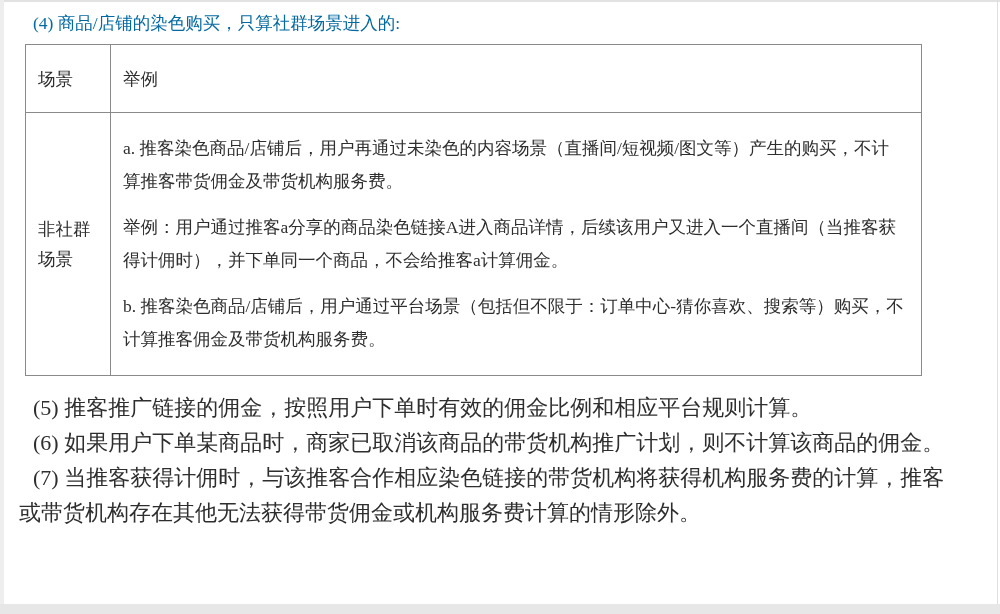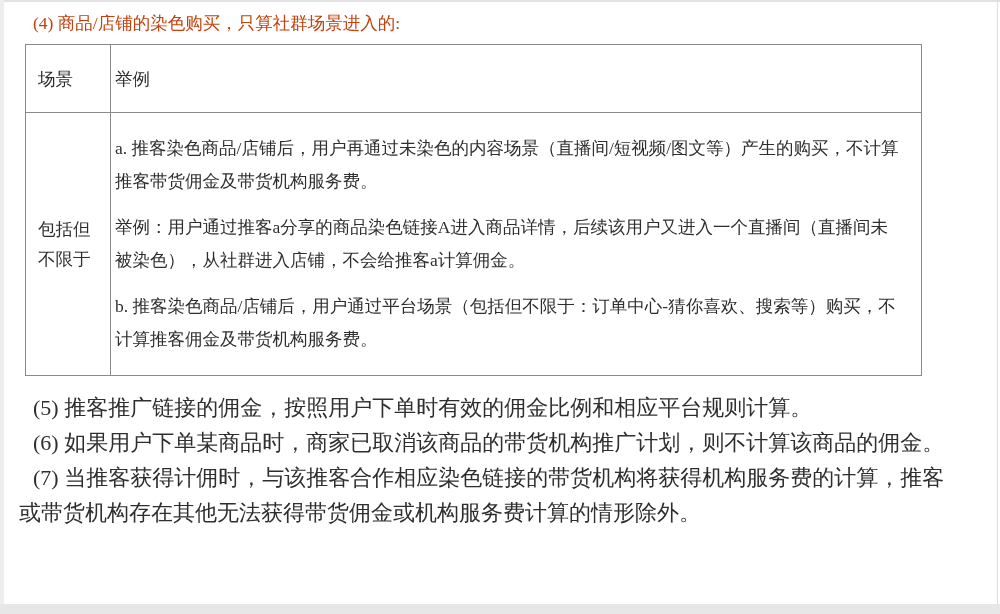--- a/index.html
+++ b/index.html
@@ -29,36 +29,36 @@
     background: #e7e7e7;
   }
   .doc {
     position: absolute; top: 0; left: 0; width: 1000px; height: 604px;
   }
   .heading {
     margin: 11px 40px 0 19px;
     text-indent: 14px;
     font-size: 17.5px;
     line-height: 24px;
-    color: #c2410c;
+    color: #0369a1;
   }
   table.rules {
     border-collapse: collapse;
     table-layout: fixed;
     width: 896px;
     margin: 9px 0 0 25px;
   }
   table.rules td {
     border: 1.5px solid #8a8a8a;
     vertical-align: middle;
     font-size: 17.5px;
     color: #2e2e2e;
   }
   td.col-scene { width: 85px; padding: 6px 8px 6px 12px; line-height: 30px; }
-  td.col-example { width: 811px; padding: 6px 16px 6px 4px; line-height: 30px; }
+  td.col-example { width: 811px; padding: 6px 16px 6px 12px; line-height: 30px; }
   tr.row-header { height: 68px; }
   tr.row-social { height: 97px; }
   tr.row-nonsocial { height: 242px; }
   td.cell-paragraphs { vertical-align: middle; }
   td.cell-paragraphs p {
     line-height: 33px;
     margin: 13px 0;
   }
   .notes {
     margin: 14px 40px 0 19px;
@@ -79,24 +79,24 @@
 
   <table class="rules">
     <tbody>
       <tr class="row-header">
         <td class="col-scene">场景</td>
         <td class="col-example">举例</td>
       </tr>
 
 
       <tr class="row-nonsocial">
-        <td class="col-scene">包括但不限于</td>
+        <td class="col-scene">非社群场景</td>
         <td class="col-example cell-paragraphs">
           <p>a. 推客染色商品/店铺后，用户再通过未染色的内容场景（直播间/短视频/图文等）产生的购买，不计算推客带货佣金及带货机构服务费。</p>
-          <p>举例：用户通过推客a分享的商品染色链接A进入商品详情，后续该用户又进入一个直播间（直播间未被染色），从社群进入店铺，不会给推客a计算佣金。</p>
+          <p>举例：用户通过推客a分享的商品染色链接A进入商品详情，后续该用户又进入一个直播间（当推客获得计佣时），并下单同一个商品，不会给推客a计算佣金。</p>
           <p>b. 推客染色商品/店铺后，用户通过平台场景（包括但不限于：订单中心-猜你喜欢、搜索等）购买，不计算推客佣金及带货机构服务费。</p>
         </td>
       </tr>
     </tbody>
   </table>
 
   <div class="notes">
     <p>(5) 推客推广链接的佣金，按照用户下单时有效的佣金比例和相应平台规则计算。</p>
     <p>(6) 如果用户下单某商品时，商家已取消该商品的带货机构推广计划，则不计算该商品的佣金。</p>
     <p>(7) 当推客获得计佣时，与该推客合作相应染色链接的带货机构将获得机构服务费的计算，推客或带货机构存在其他无法获得带货佣金或机构服务费计算的情形除外。</p>

